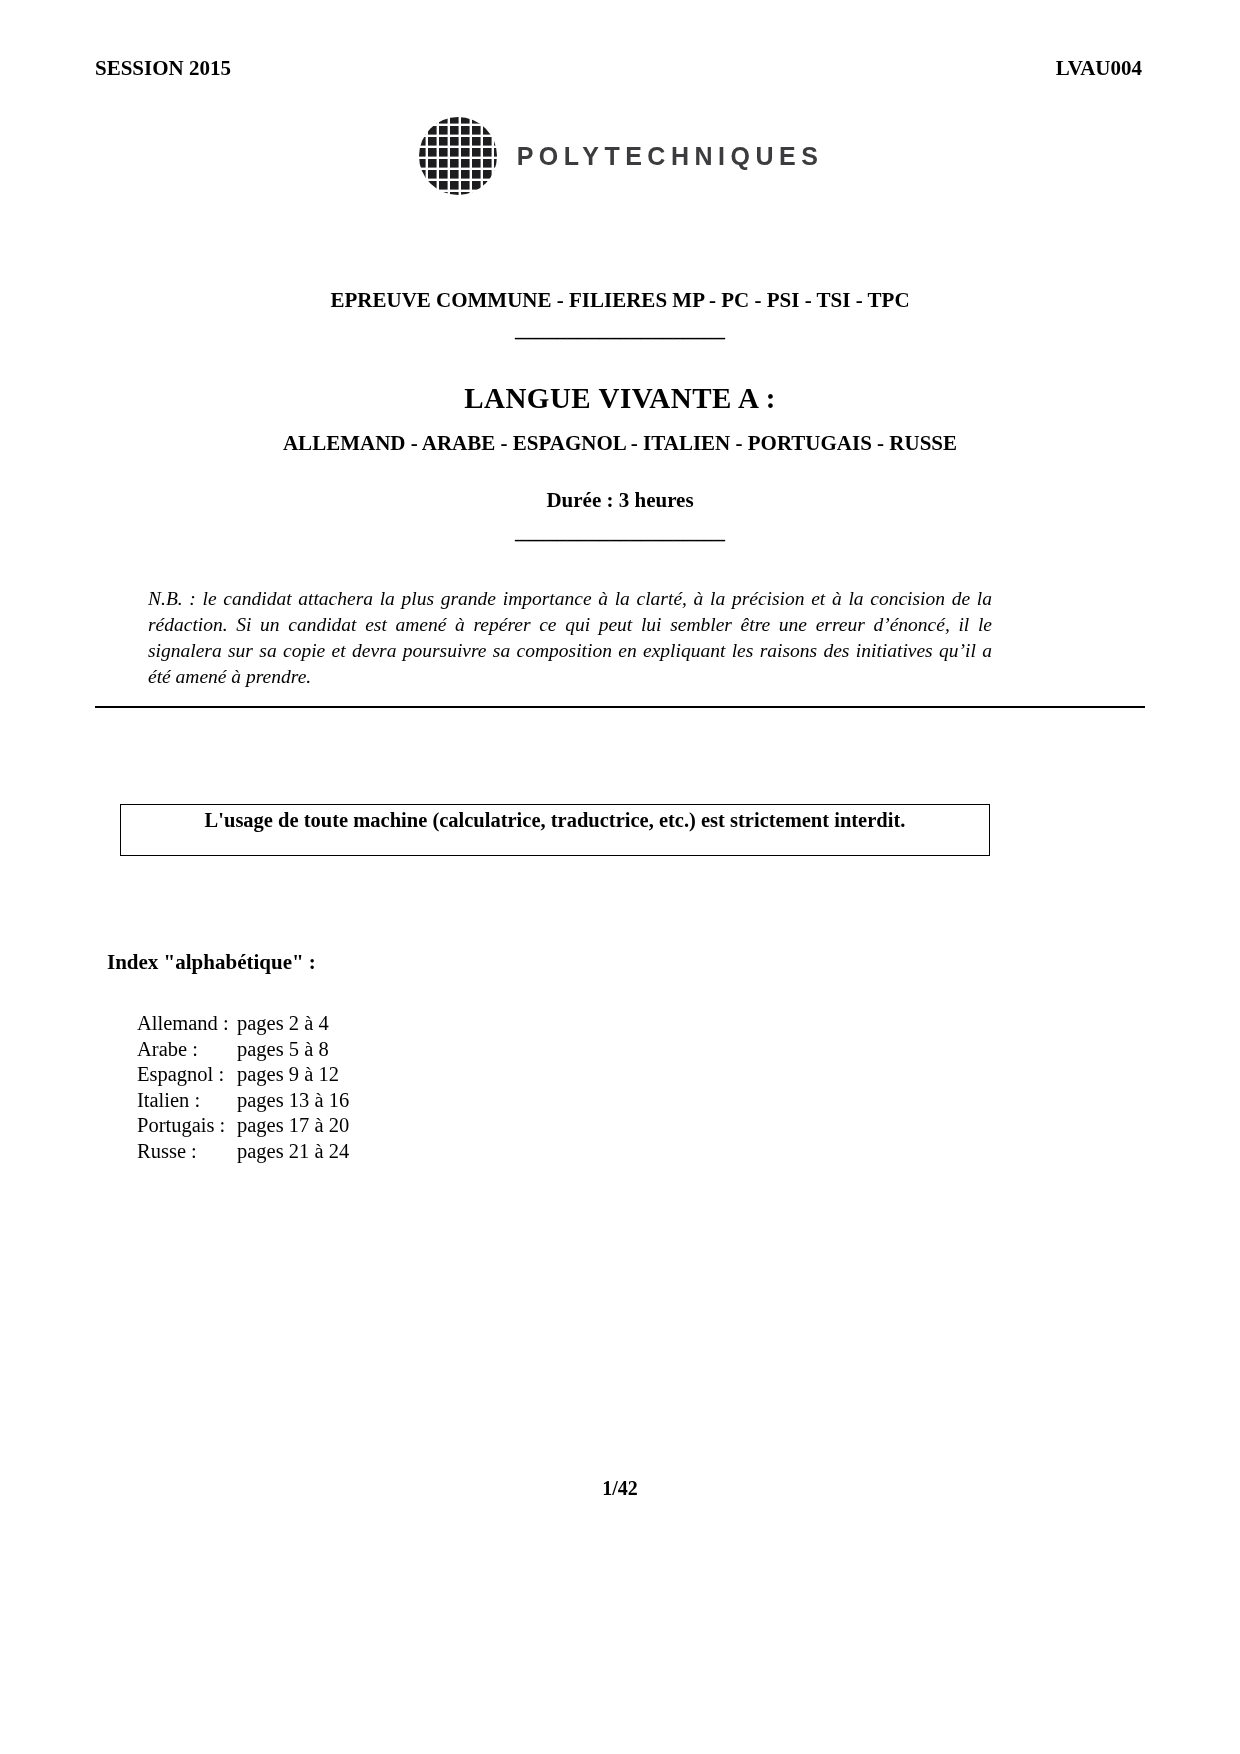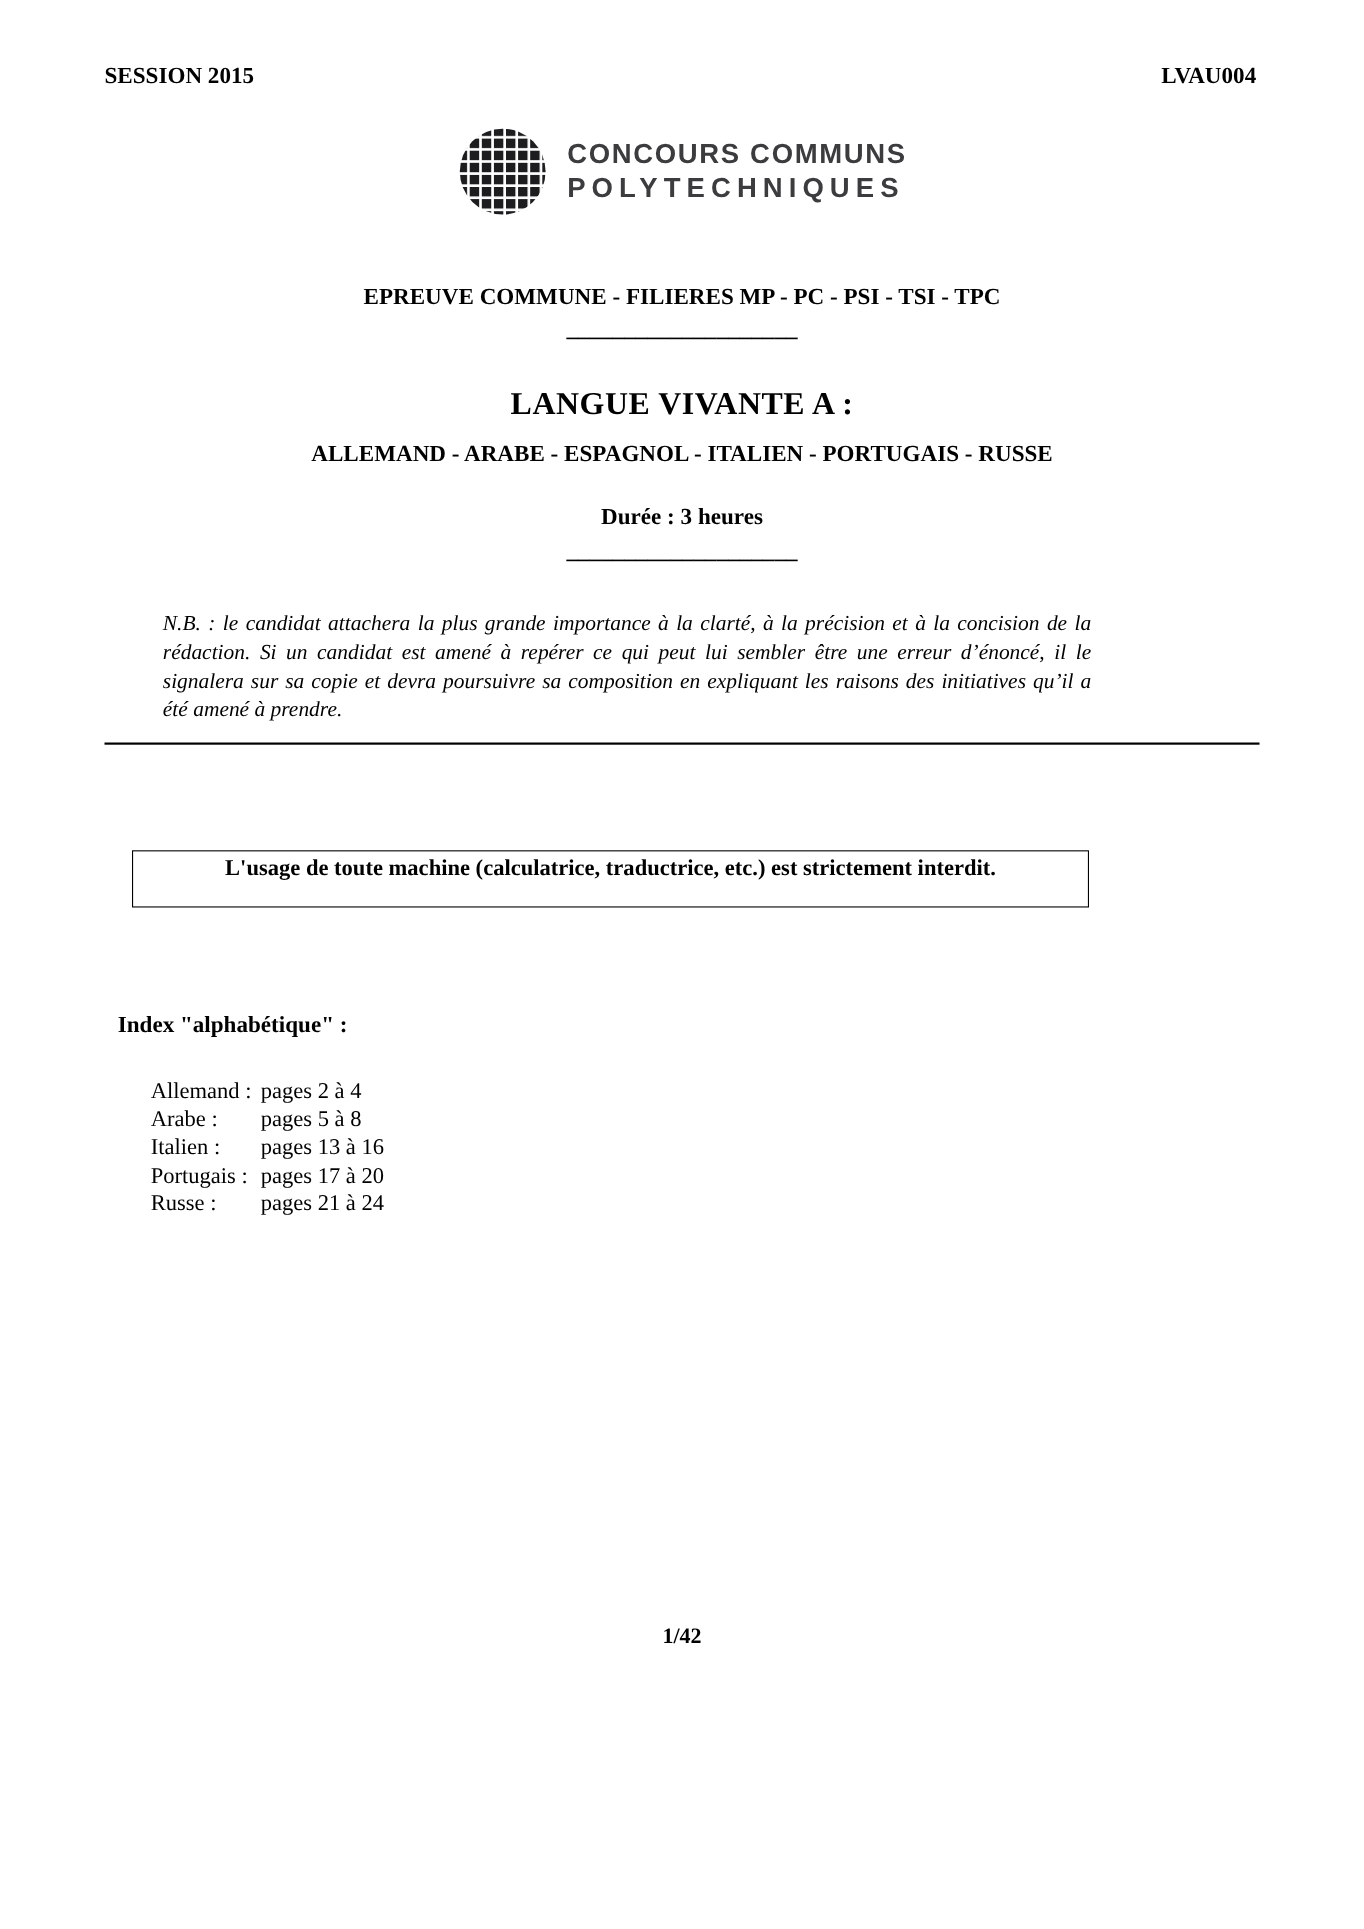--- a/index.html
+++ b/index.html
@@ -29,21 +29,21 @@
   }
   .logo-icon svg { display: block; }
   .logo-text {
     font-family: "Liberation Sans", sans-serif;
     font-weight: 700;
     color: #3c3c3e;
   }
   .logo-line1 { font-size: 25px; letter-spacing: 1.5px; line-height: 31px; }
   .logo-line2 { font-size: 25px; letter-spacing: 5.5px; line-height: 31px; }
   .centered { text-align: center; }
-  .exam-line { margin-top: 60px; font-weight: bold; font-size: 21px; }
+  .exam-line { margin-top: 91px; font-weight: bold; font-size: 21px; }
   .divider-text { margin-top: 4px; font-weight: bold; font-size: 21px; letter-spacing: 0px; }
   .subject-title { margin-top: 40px; font-weight: bold; font-size: 29px; letter-spacing: 0.5px; }
   .languages-line { margin-top: 16px; font-weight: bold; font-size: 21px; }
   .duration-line { margin-top: 32px; font-weight: bold; font-size: 21px; }
   .divider-text2 { margin-top: 6px; font-weight: bold; font-size: 21px; }
   .nb-paragraph {
     margin: 42px 248px 0 148px;
     font-style: italic;
     font-size: 19.5px;
     line-height: 26px;
@@ -101,21 +101,20 @@
       <svg width="82" height="82" viewBox="0 0 82 82" aria-hidden="true">
         <defs>
           <pattern id="px" width="11" height="11" patternUnits="userSpaceOnUse">
             <rect x="0" y="0" width="8.6" height="8.6" fill="#1d1d1f"></rect>
           </pattern>
         </defs>
         <circle cx="41" cy="41" r="39" fill="url(#px)"></circle>
       </svg>
     </span>
     <span class="logo-text">
-      <div class="logo-line1">CONCOURS COMMUNS</div>
       <div class="logo-line2">POLYTECHNIQUES</div>
     </span>
   </div>
 
   <div class="exam-line centered">EPREUVE COMMUNE - FILIERES MP - PC - PSI - TSI - TPC</div>
   <div class="divider-text centered">____________________</div>
 
   <div class="subject-title centered">LANGUE VIVANTE A :</div>
   <div class="languages-line centered">ALLEMAND - ARABE - ESPAGNOL - ITALIEN - PORTUGAIS - RUSSE</div>
   <div class="duration-line centered">Durée : 3 heures</div>
@@ -132,20 +131,24 @@
   <div class="index-list">
     <div class="index-row">
       <span>Allemand :</span>
       <span>pages 2 à 4</span>
     </div>
     <div class="index-row">
       <span>Arabe :</span>
       <span>pages 5 à 8</span>
     </div>
     <div class="index-row">
+      <span>Espagnol :</span>
+      <span>pages 9 à 12</span>
+    </div>
+    <div class="index-row">
       <span>Italien :</span>
       <span>pages 13 à 16</span>
     </div>
     <div class="index-row">
       <span>Portugais :</span>
       <span>pages 17 à 20</span>
     </div>
     <div class="index-row">
       <span>Russe :</span>
       <span>pages 21 à 24</span>

